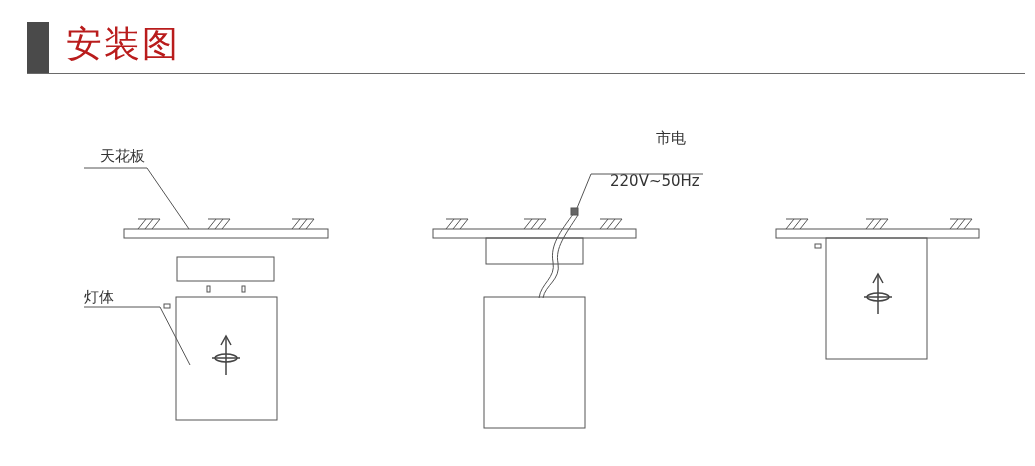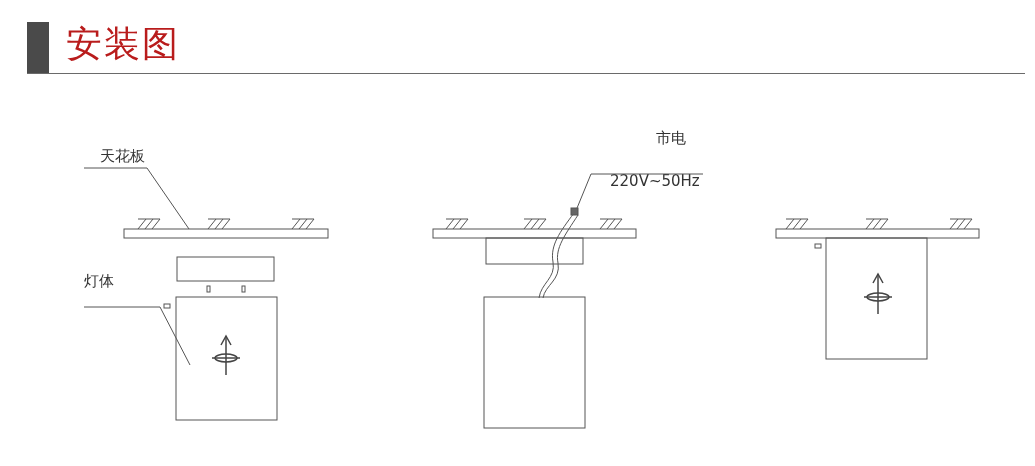--- a/index.html
+++ b/index.html
@@ -13,21 +13,21 @@
   svg.diagram { position: absolute; left: 0; top: 0; }
 </style>
 </head>
 <body>
 
 <div class="title-bar"></div>
 <div class="title-text">安装图</div>
 <div class="title-rule"></div>
 
 <div class="label" style="left:100px; top:147px;">天花板</div>
-<div class="label" style="left:84px; top:272px;">灯体</div>
+<div class="label" style="left:84px; top:288px;">灯体</div>
 <div class="label" style="left:656px; top:129px;">市电</div>
 <div class="label" style="left:610px; top:152px;margin-top:20px;">220V~50Hz</div>
 
 <svg class="diagram" width="1035" height="466" viewBox="0 0 1035 466" fill="none" stroke="#555" stroke-width="1">
 
   <g>
 
     <polyline points="84,168 147,168 189,229"></polyline>
 
     <g>

